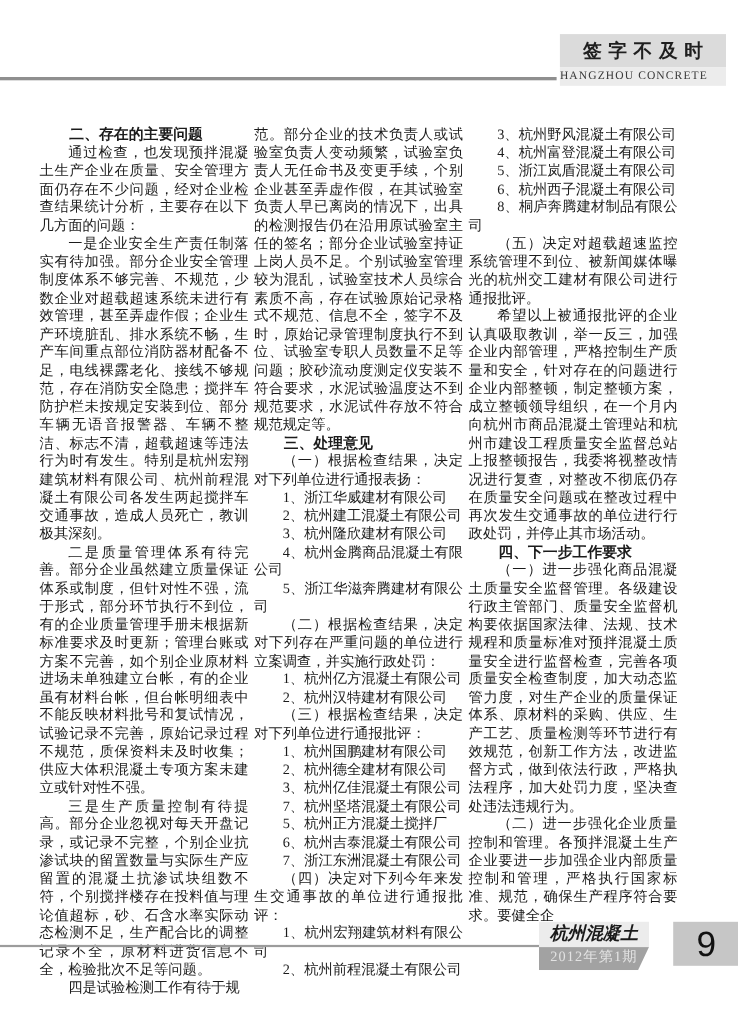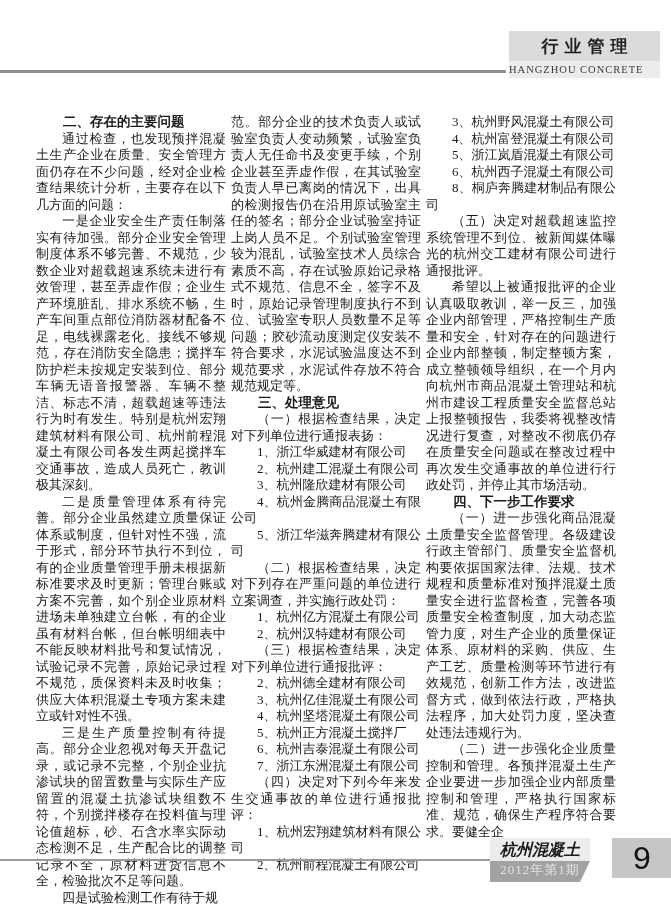--- a/index.html
+++ b/index.html
@@ -45,21 +45,21 @@
     font-family:"Liberation Sans","DejaVu Sans",sans-serif;
   }
 </style>
 </head>
 <body>
 
 <div>
 
   <div class="header-rule"></div>
   <div class="header-box">
-    <div class="header-title">行业管理</div>
+    <div class="header-title">签字不及时</div>
     <div class="header-sub">HANGZHOU CONCRETE</div>
   </div>
 
   <div class="content">
     <div class="col">
         <p class="blk heading">二、存在的主要问题</p>
         <p class="blk para">通过检查，也发现预拌混凝土生产企业在质量、安全管理方面仍存在不少问题，经对企业检查结果统计分析，主要存在以下几方面的问题：</p>
         <p class="blk para">一是企业安全生产责任制落实有待加强。部分企业安全管理制度体系不够完善、不规范，少数企业对超载超速系统未进行有效管理，甚至弄虚作假；企业生产环境脏乱、排水系统不畅，生产车间重点部位消防器材配备不足，电线裸露老化、接线不够规范，存在消防安全隐患；搅拌车防护栏未按规定安装到位、部分车辆无语音报警器、车辆不整洁、标志不清，超载超速等违法行为时有发生。特别是杭州宏翔建筑材料有限公司、杭州前程混凝土有限公司各发生两起搅拌车交通事故，造成人员死亡，教训极其深刻。</p>
         <p class="blk para">二是质量管理体系有待完善。部分企业虽然建立质量保证体系或制度，但针对性不强，流于形式，部分环节执行不到位，有的企业质量管理手册未根据新标准要求及时更新；管理台账或方案不完善，如个别企业原材料进场未单独建立台帐，有的企业虽有材料台帐，但台帐明细表中不能反映材料批号和复试情况，试验记录不完善，原始记录过程不规范，质保资料未及时收集；供应大体积混凝土专项方案未建立或针对性不强。</p>
         <p class="blk para">三是生产质量控制有待提高。部分企业忽视对每天开盘记录，或记录不完整，个别企业抗渗试块的留置数量与实际生产应留置的混凝土抗渗试块组数不符，个别搅拌楼存在投料值与理论值超标，砂、石含水率实际动态检测不足，生产配合比的调整记录不全，原材料进货信息不全，检验批次不足等问题。</p>
@@ -71,23 +71,24 @@
         <p class="blk para">（一）根据检查结果，决定对下列单位进行通报表扬：</p>
         <p class="blk para">1、浙江华威建材有限公司</p>
         <p class="blk para">2、杭州建工混凝土有限公司</p>
         <p class="blk para">3、杭州隆欣建材有限公司</p>
         <p class="blk para">4、杭州金腾商品混凝土有限公司</p>
         <p class="blk para">5、浙江华滋奔腾建材有限公司</p>
         <p class="blk para">（二）根据检查结果，决定对下列存在严重问题的单位进行立案调查，并实施行政处罚：</p>
         <p class="blk para">1、杭州亿方混凝土有限公司</p>
         <p class="blk para">2、杭州汉特建材有限公司</p>
         <p class="blk para">（三）根据检查结果，决定对下列单位进行通报批评：</p>
+        <p class="blk para">1、杭州国鹏建材有限公司</p>
         <p class="blk para">2、杭州德全建材有限公司</p>
         <p class="blk para">3、杭州亿佳混凝土有限公司</p>
-        <p class="blk para">4、杭州坚塔混凝土有限公司</p>
+        <p class="blk para">7、杭州坚塔混凝土有限公司</p>
         <p class="blk para">5、杭州正方混凝土搅拌厂</p>
         <p class="blk para">6、杭州吉泰混凝土有限公司</p>
         <p class="blk para">7、浙江东洲混凝土有限公司</p>
         <p class="blk para">（四）决定对下列今年来发生交通事故的单位进行通报批评：</p>
         <p class="blk para">1、杭州宏翔建筑材料有限公司</p>
         <p class="blk para">2、杭州前程混凝土有限公司</p>
       </div>
     <div class="col">
         <p class="blk para">3、杭州野风混凝土有限公司</p>
         <p class="blk para">4、杭州富登混凝土有限公司</p>

